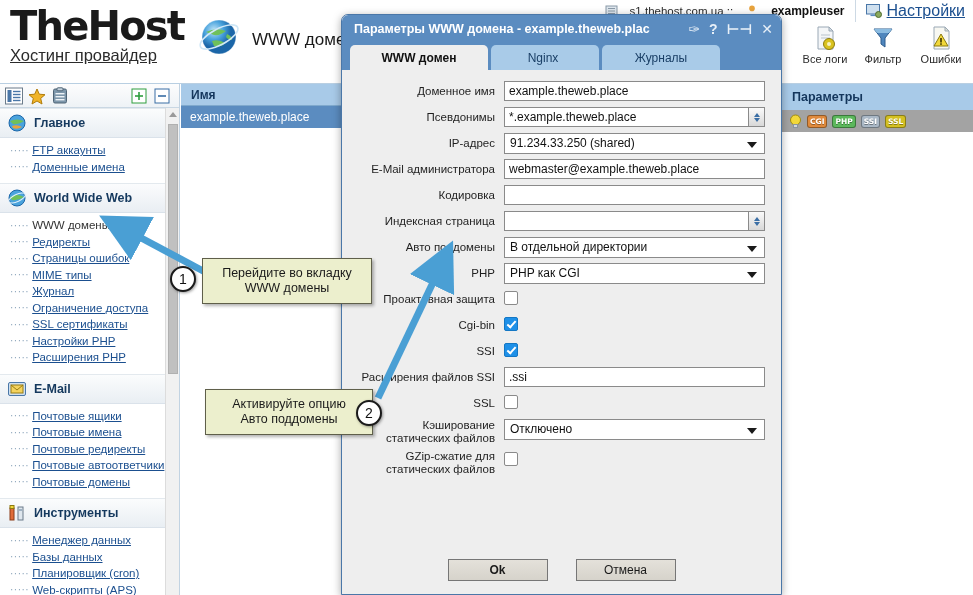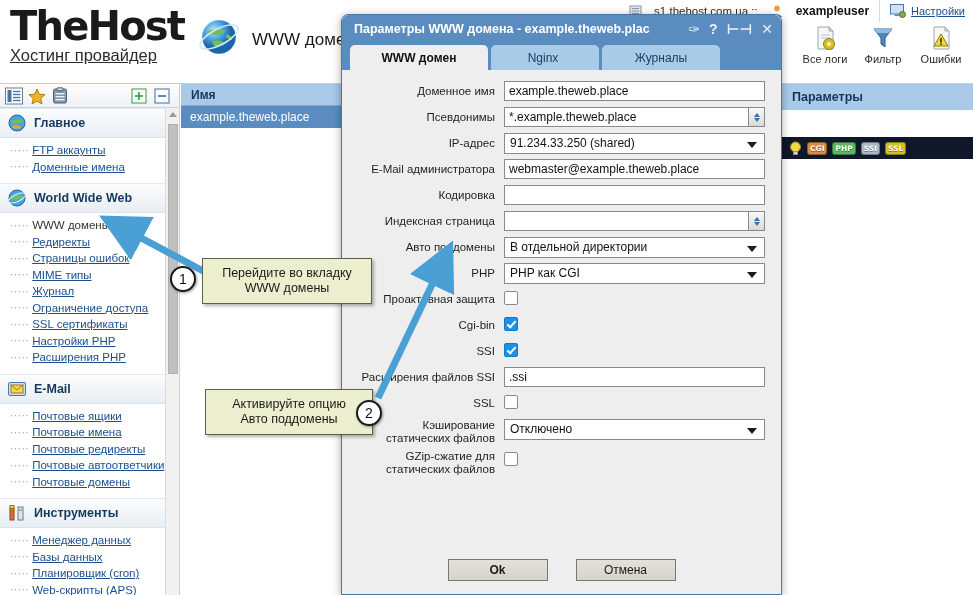--- a/index.html
+++ b/index.html
@@ -51,21 +51,21 @@
   .acct-server {
     display: flex; align-items: center; gap: 12px;
     padding: 0 10px 0 4px; height: 22px;
     border-right: 1px solid #cdd9e4;
     font-size: 11.5px; color: #2c2c2c; white-space: nowrap;
   }
   .acct-user { font-weight: bold; font-size: 12px; color: #111; }
   .acct-settings {
     display: flex; align-items: center; gap: 5px;
     padding: 0 8px 0 10px; height: 22px;
-    font-size: 11px; white-space: nowrap;
+    font-size: 16px; white-space: nowrap;
   }
   .acct-settings .lbl { color: #1b4f8f; text-decoration: underline; }
 
   .tools-row {
     position: absolute; right: 4px; top: 24px;
     display: flex; align-items: flex-end; gap: 2px;
   }
   .tool-btn {
     width: 56px; text-align: center;
     font-size: 11px; color: #2a2a2a;
@@ -143,22 +143,22 @@
   .right-panel {
     position: absolute; right: 0; top: 84px; width: 194px; bottom: 0;
     background: #ffffff; border-left: 1px solid #c2d3e2;
   }
   .rp-head {
     height: 26px; background: #a8cae8;
     display: flex; align-items: center; padding-left: 12px;
     font-weight: bold; font-size: 12.5px; color: #14365c;
   }
   .rp-badges {
-    height: 22px; background: #0f172a;
-    display: flex; align-items: center; gap: 5px; padding-left: 9px; margin-top: 27px;
+    height: 22px; background: #a3a3a3;
+    display: flex; align-items: center; gap: 5px; padding-left: 9px;
   }
   .badge {
     height: 13px; min-width: 19px; padding: 0 2px;
     border-radius: 3px; border: 1px solid rgba(0,0,0,.35);
     font-size: 7.5px; font-weight: bold; color: #fff;
     display: flex; align-items: center; justify-content: center;
     font-family: "DejaVu Sans", sans-serif;
     text-shadow: 0 1px 0 rgba(0,0,0,.35);
   }
   .bulb {

